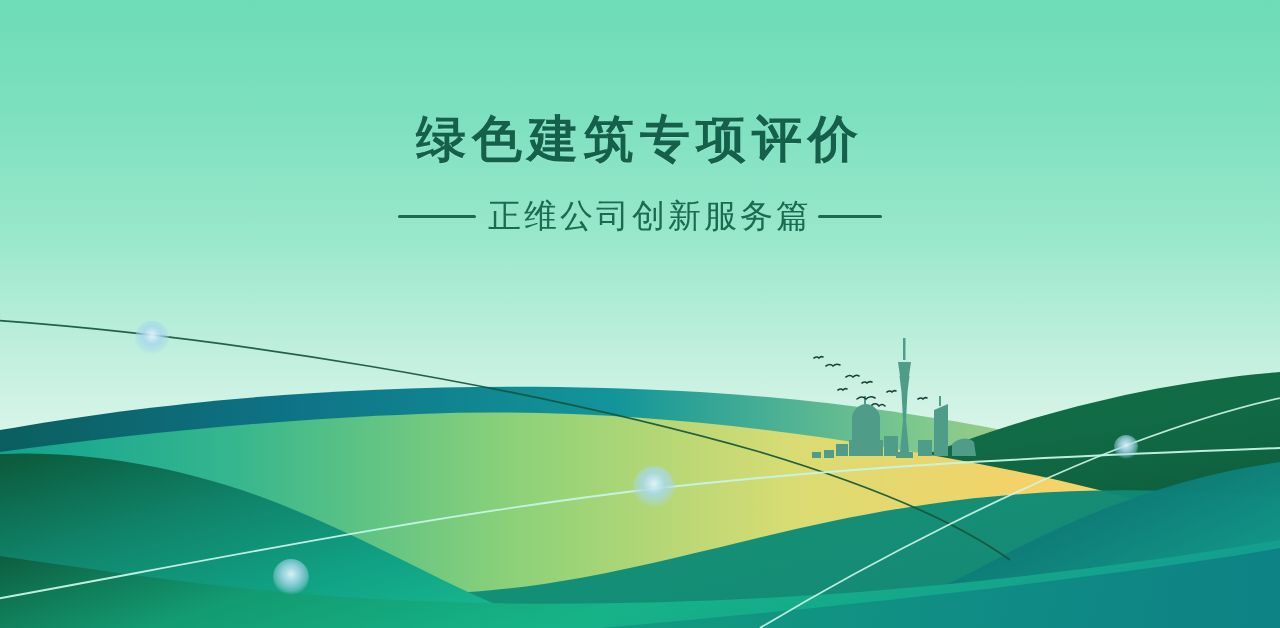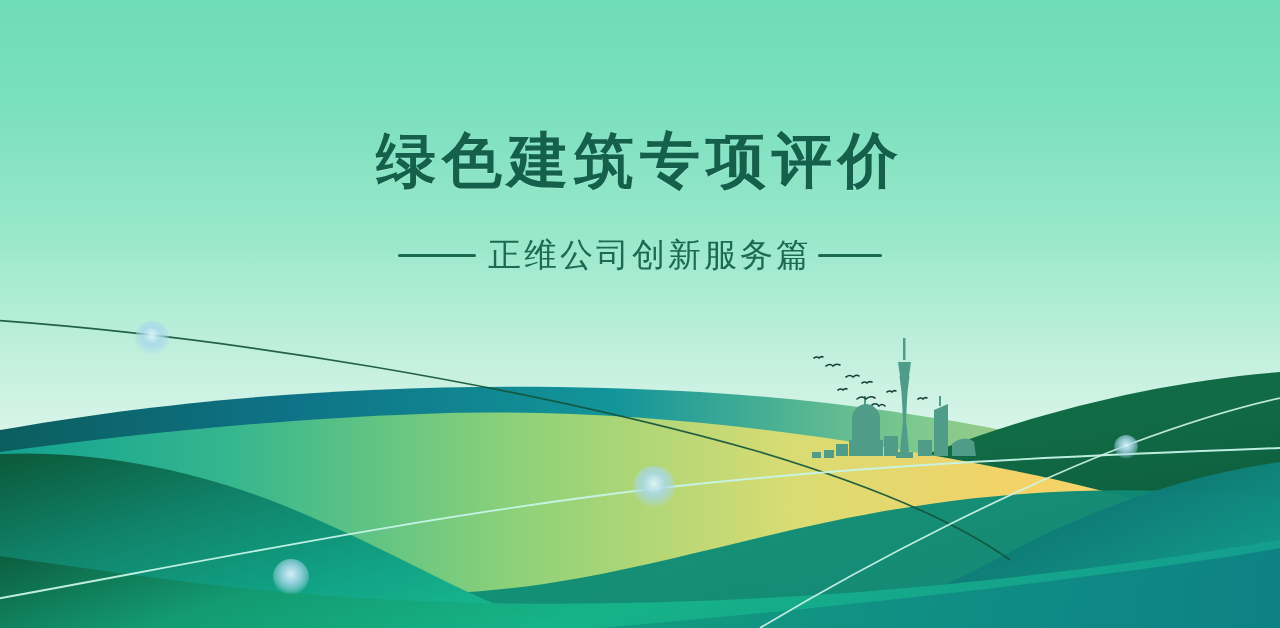--- a/index.html
+++ b/index.html
@@ -8,27 +8,27 @@
     position:relative;width:1280px;height:628px;overflow:hidden;
     background:linear-gradient(180deg,#6EDCB6 0%,#7CE0BE 18%,#9AE8CC 38%,#C4F0DF 58%,#E2F7EE 74%,#EDFAF4 86%,#F1FBF7 100%);
   }
   #poster svg.layer{position:absolute;left:0;top:0;width:1280px;height:628px;display:block;}
 
   .title-block{
     position:absolute;left:0;top:112px;width:1280px;text-align:center;
     pointer-events:none;
   }
   .main-title{
-    margin:16px;font-size:60px;line-height:1.08;font-weight:bold;
+    margin:0;font-size:50px;line-height:1.08;font-weight:bold;
     letter-spacing:6px;color:#14604A;
     font-family:"DejaVu Sans","Liberation Sans",sans-serif;
     text-shadow:0 1px 0 rgba(255,255,255,.18);
   }
   .sub-row{
-    margin-top:40px;display:flex;align-items:center;justify-content:center;gap:12px;
+    margin-top:28px;display:flex;align-items:center;justify-content:center;gap:12px;
   }
   .sub-dash{
     display:block;width:78px;height:3px;background:#1B6B52;border-radius:2px;
   }
   .sub-dash.right{width:64px;margin-left:-6px;}
   .sub-title{
     font-size:33px;letter-spacing:3px;color:#1B6B52;font-weight:normal;
     font-family:"DejaVu Sans","Liberation Sans",sans-serif;white-space:nowrap;
   }
 </style>

